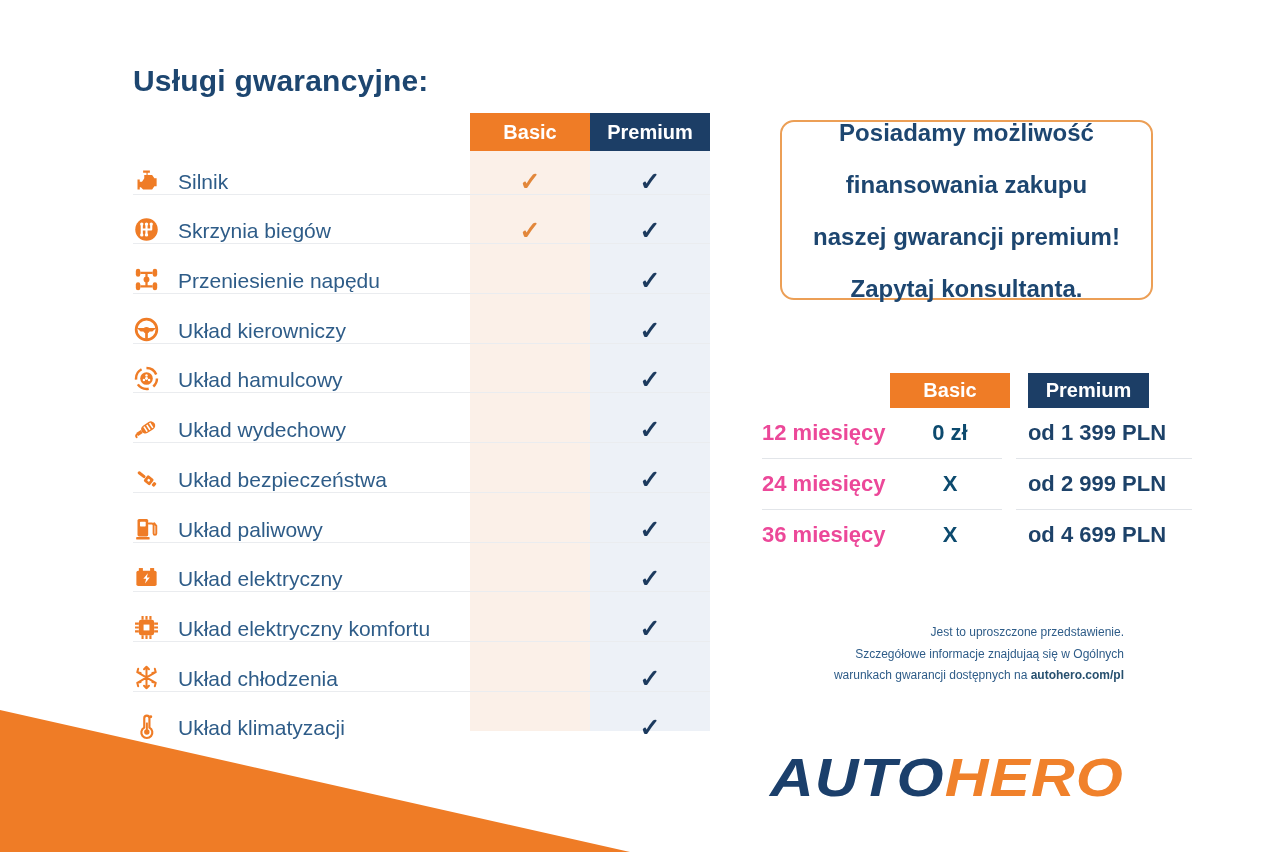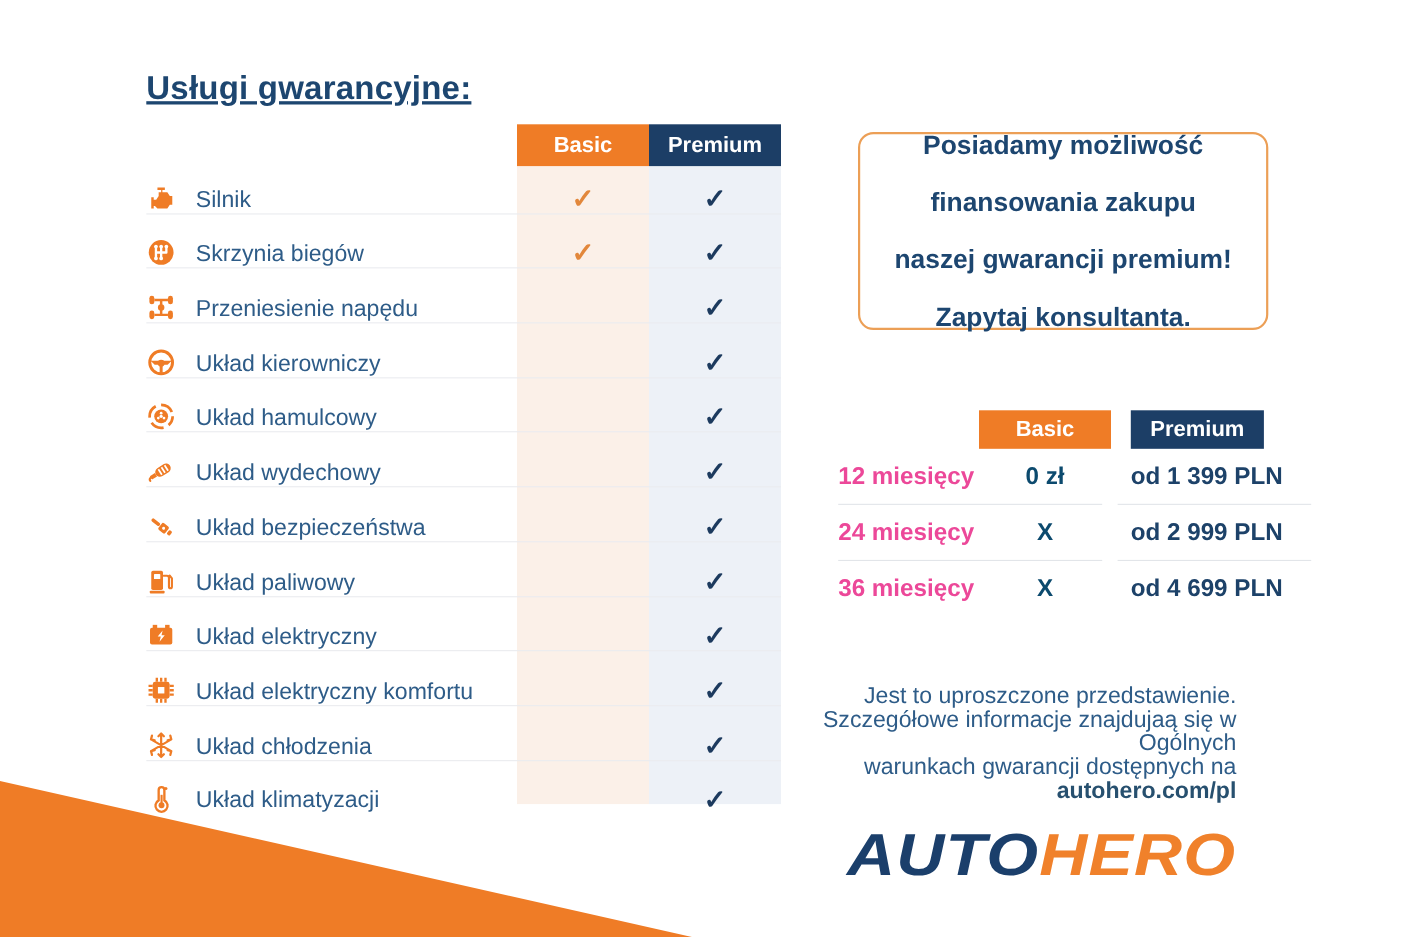--- a/index.html
+++ b/index.html
@@ -1,21 +1,21 @@
 <!DOCTYPE html>
 <html><head>
 <meta charset="utf-8">
 <style>
   html,body{margin:0;padding:0;background:#fff;}
   .sheet{position:relative;width:1280px;height:852px;background:#ffffff;overflow:hidden;
          font-family:"Liberation Sans",sans-serif;}
 
   
   .page-title{position:absolute;left:133px;top:64px;font-size:30px;font-weight:bold;
-              color:#1D4670;letter-spacing:.2px;text-decoration:underline;}
+              color:#1D4670;letter-spacing:.2px;}
   .svc-table{position:absolute;left:133px;top:113px;width:577px;height:616px;}
   .svc-tint{position:absolute;top:38px;height:580px;width:120px;}
   .tint-basic{left:337px;background:#FBF0E8;}
   .tint-premium{left:457px;background:#EDF1F7;}
   .svc-head{position:absolute;top:0;height:38px;width:120px;color:#fff;font-size:20px;
             font-weight:bold;display:flex;align-items:center;justify-content:center;}
   .head-basic{left:337px;background:#EF7C26;}
   .head-premium{left:457px;background:#1C3E66;}
   .svc-rows{position:absolute;left:0;top:32px;width:577px;}
   .svc-row{display:flex;align-items:flex-end;height:48.7px;border-bottom:1px solid #EAECEF;
@@ -43,21 +43,21 @@
   .p-row{display:flex;align-items:center;height:50px;}
   .p-term{width:128px;font-size:22px;font-weight:bold;color:#ec4899;}
   .p-basic{width:120px;text-align:center;font-size:22px;font-weight:bold;color:#0c4a6e;}
   .p-premium{width:150px;text-align:center;font-size:22px;font-weight:bold;color:#1D4269;margin-left:12px;}
   .p-sep{height:1px;display:flex;}
   .p-sep-l{width:240px;height:1px;background:#E2E5E9;}
   .p-sep-r{margin-left:14px;width:176px;height:1px;background:#E2E5E9;}
 
   
   .disclaimer{position:absolute;left:740px;top:622px;width:384px;text-align:right;
-              font-size:21px;line-height:21.5px;color:#2E5C88;}
+              font-size:12px;line-height:21.5px;color:#2E5C88;}
   .disclaimer b{color:#27506F;}
 
   
   .logo{position:absolute;left:770px;top:746px;font-size:54px;font-weight:bold;
         font-style:italic;letter-spacing:1px;white-space:nowrap;
         transform:scaleX(1.12);transform-origin:left center;}
   .logo-auto{color:#1B3F6B;}
   .logo-hero{color:#F0812B;}
   .corner-triangle{position:absolute;left:0;top:710px;width:630px;height:142px;
                    background:#EF7C26;clip-path:polygon(0 0,100% 100%,0 100%);}

